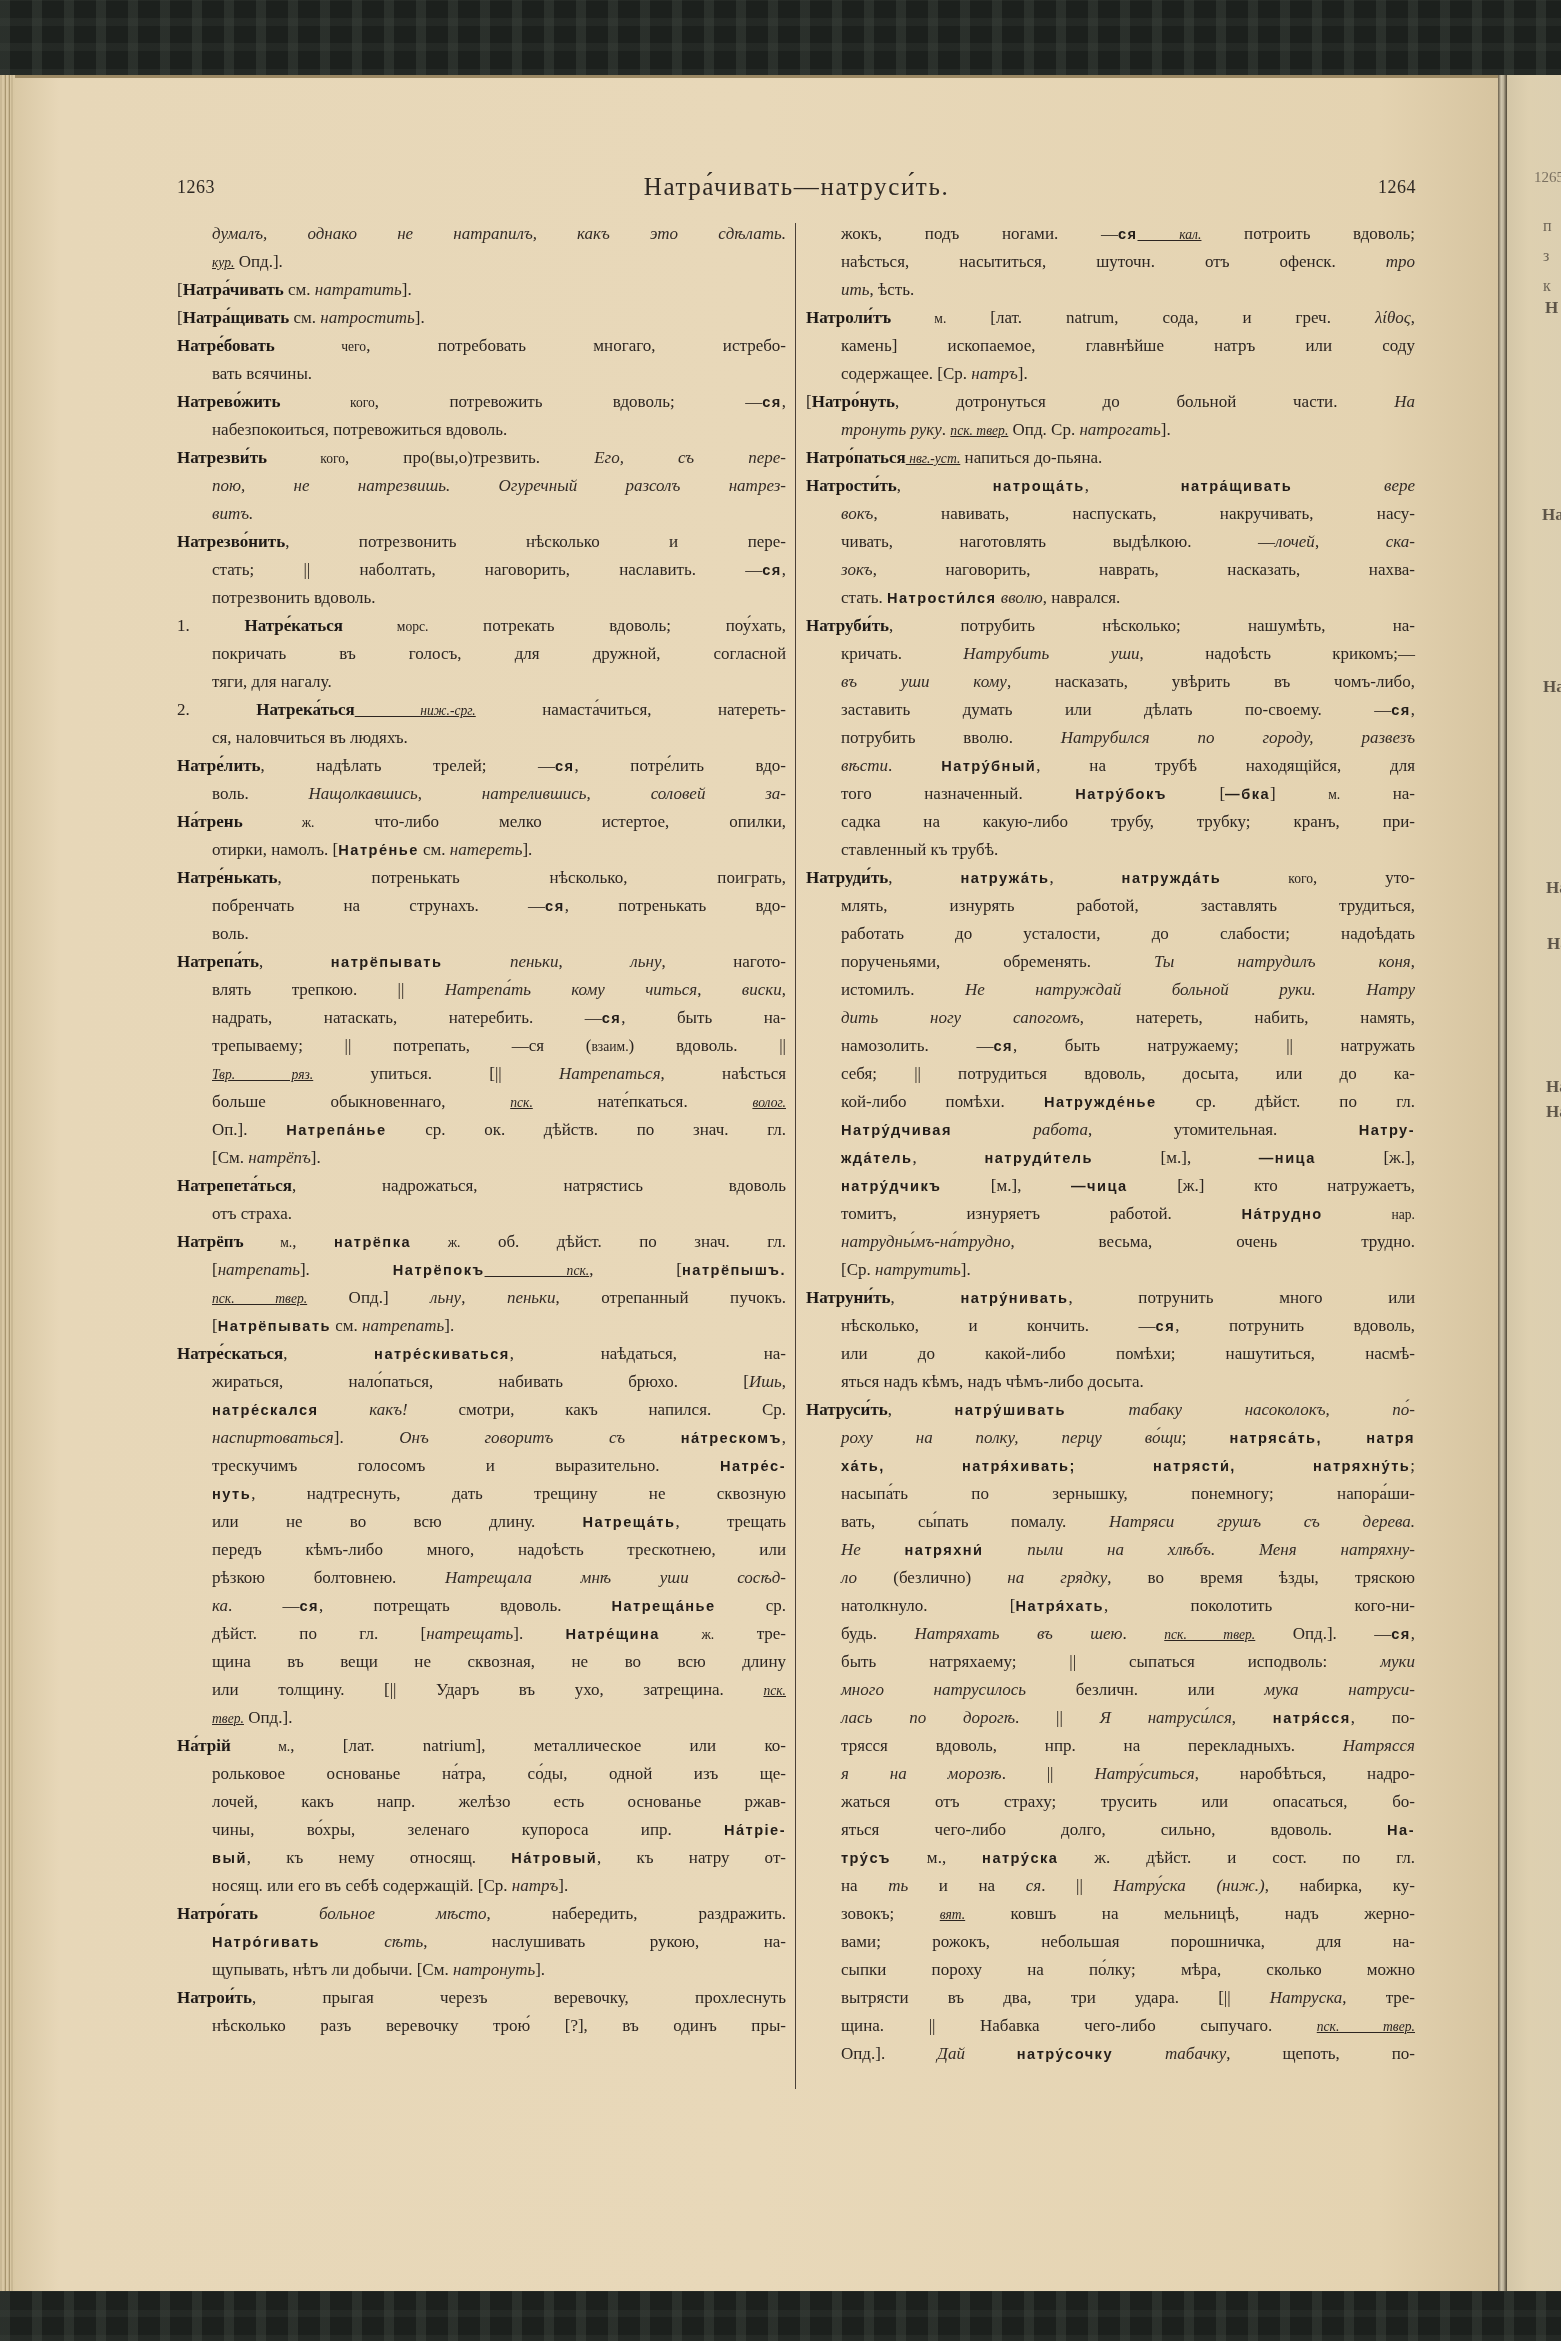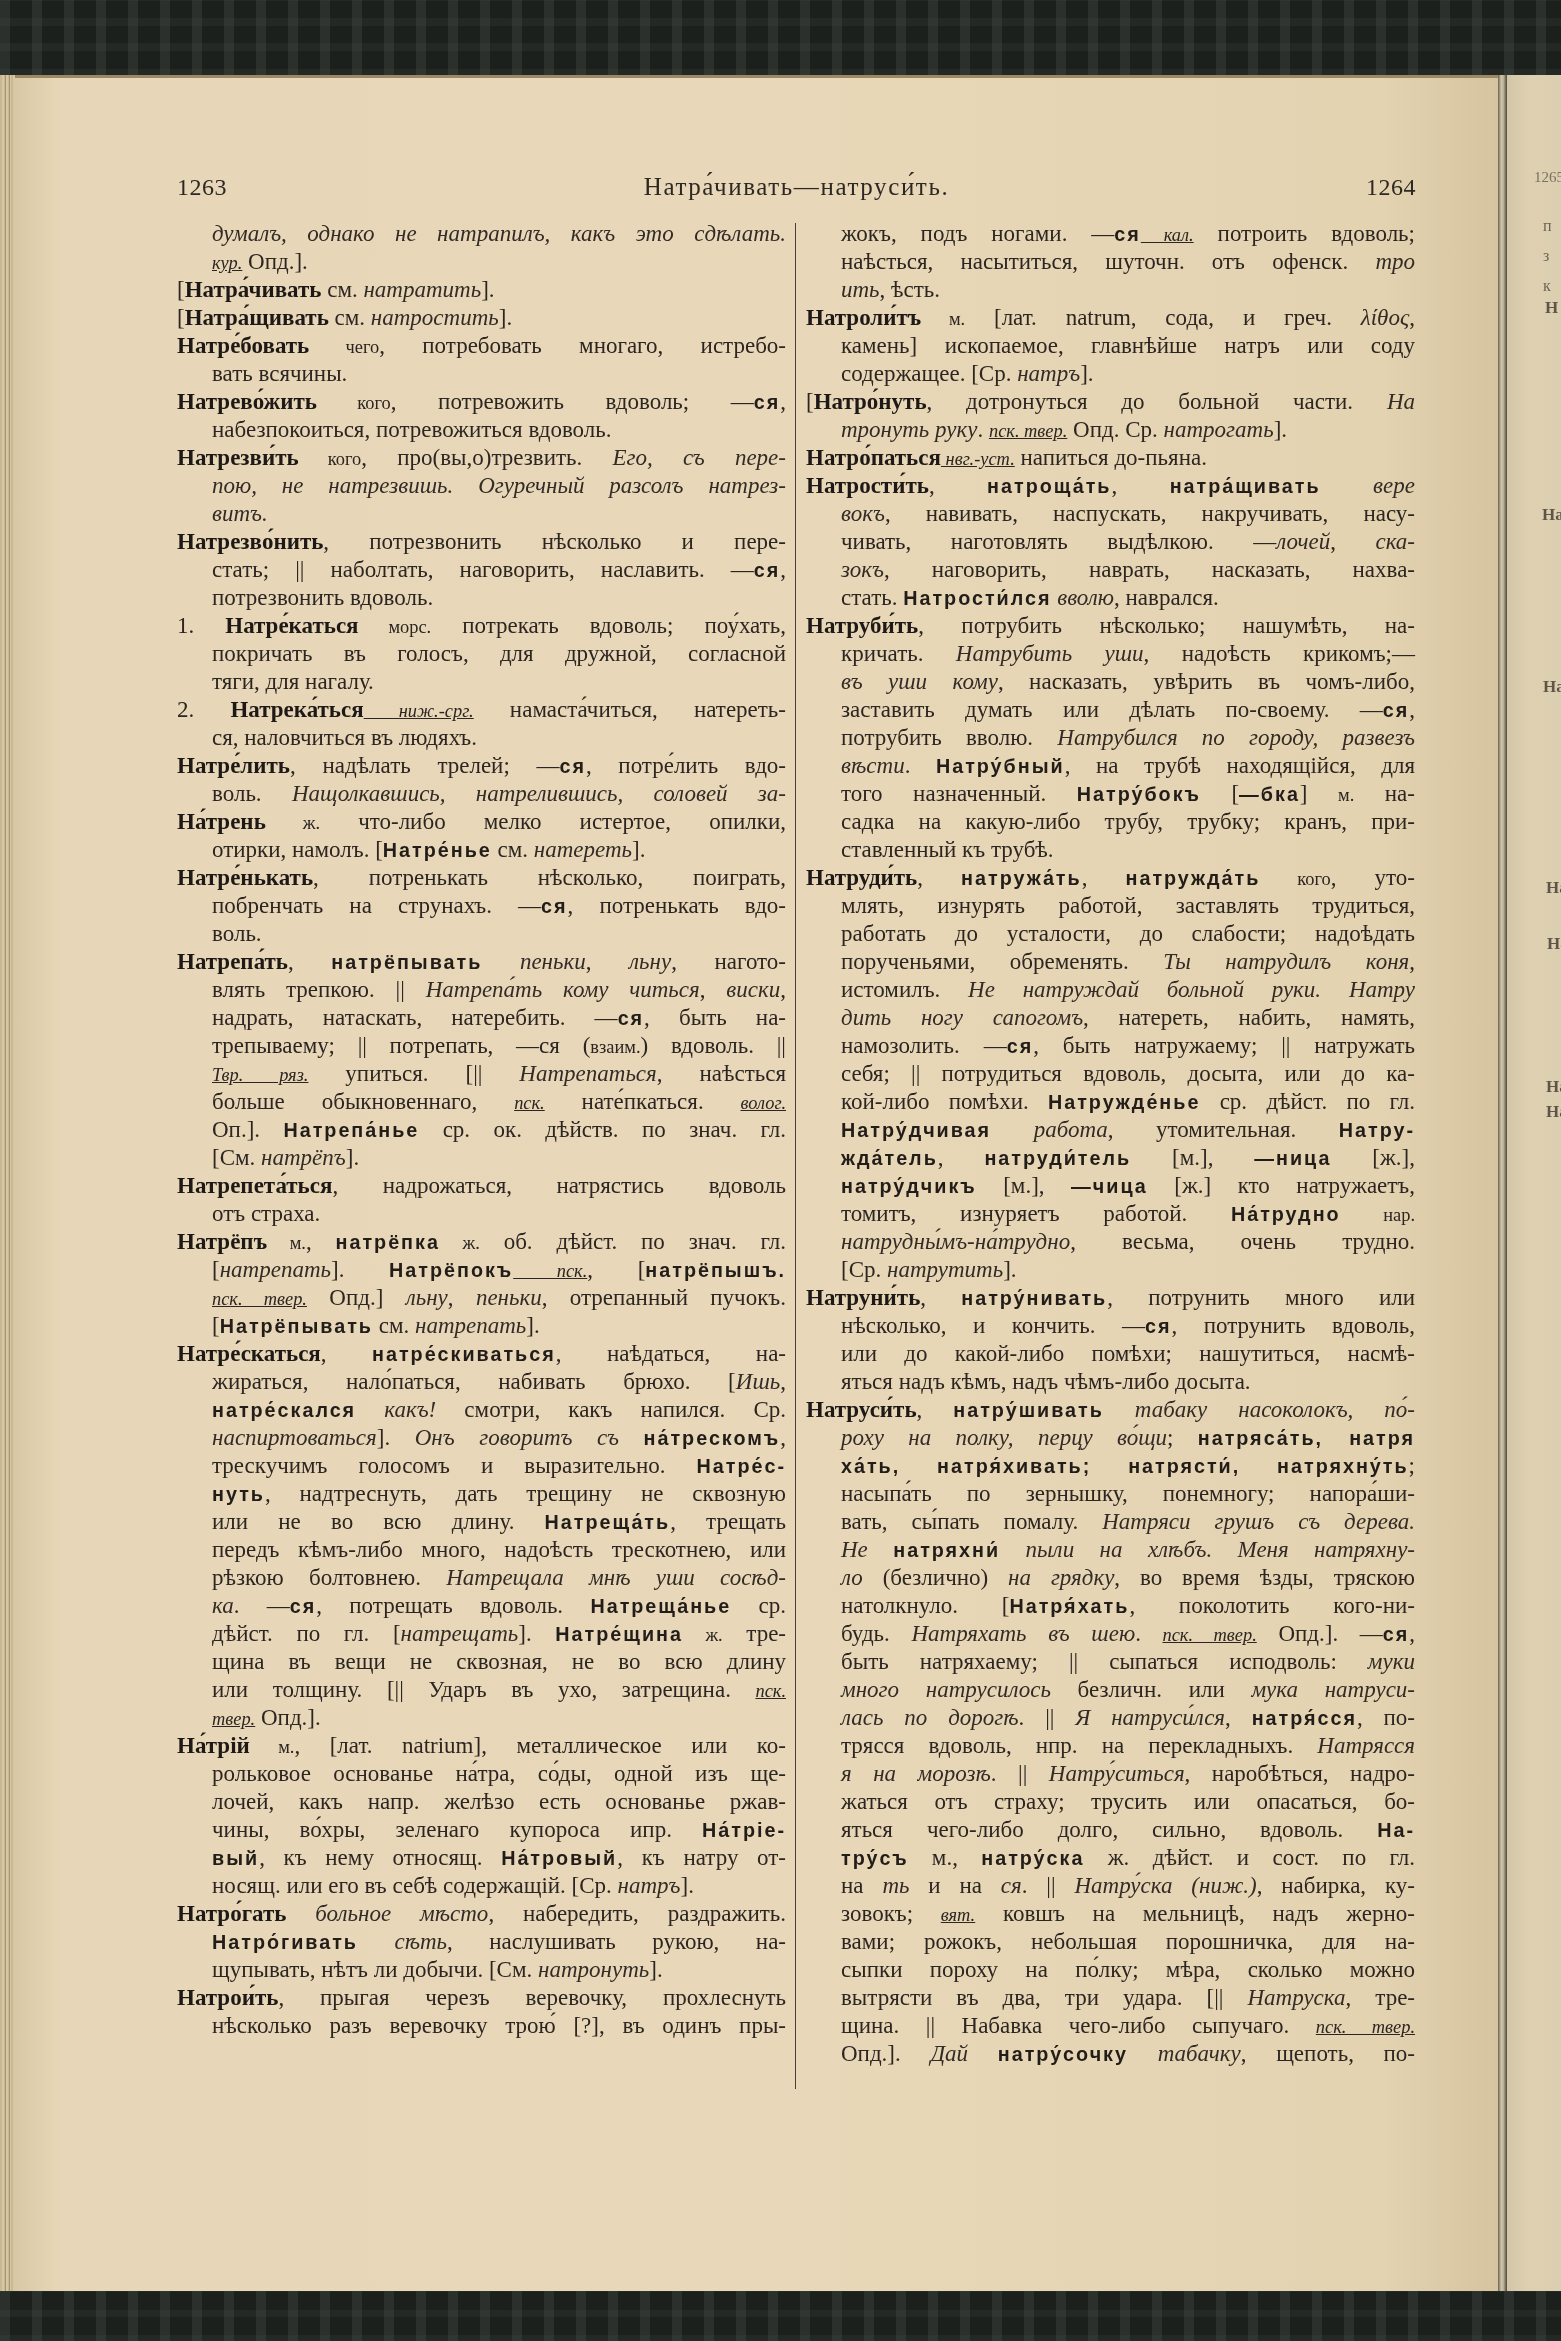--- a/index.html
+++ b/index.html
@@ -41,35 +41,35 @@
     position:absolute; font-size:16px; color:#6d6456; white-space:nowrap;
     font-family:"Liberation Serif","DejaVu Serif",serif; line-height:16px;
   }
   .frag.pno { font-size:15px; color:#7a7060; }
   .frag.hw { font-weight:bold; color:#5e5548; font-size:17px; }
 
   .header {
     position:absolute; left:177px; top:171px; width:1239px; height:32px;
     line-height:32px; color:#2e2823;
   }
-  .header .pnum { position:absolute; top:0; font-size:24px; letter-spacing:0.5px; }
+  .header .pnum { position:absolute; top:0; font-size:18px; letter-spacing:0.5px; }
   .header .pnum.left { left:0; }
   .header .pnum.right { right:0; }
   .header .title {
     position:absolute; left:0; right:0; top:0; text-align:center;
     font-size:25px; letter-spacing:1.6px;
   }
 
   .divider {
     position:absolute; left:795px; top:223px; width:1.1px; height:1866px;
     background:#4a4038;
   }
   .column {
     position:absolute; top:220px; width:609px;
-    font-size:23px; color:#2c2521;
+    font-size:17px; color:#2c2521;
   }
   .column.left { left:177px; }
   .column.right { left:806px; }
   .line {
     height:28px; line-height:28px; white-space:nowrap;
     text-align:justify; text-align-last:justify;
     box-sizing:border-box;
   }
   .line.indent { padding-left:35px; }
   .line.end { text-align-last:left; }

